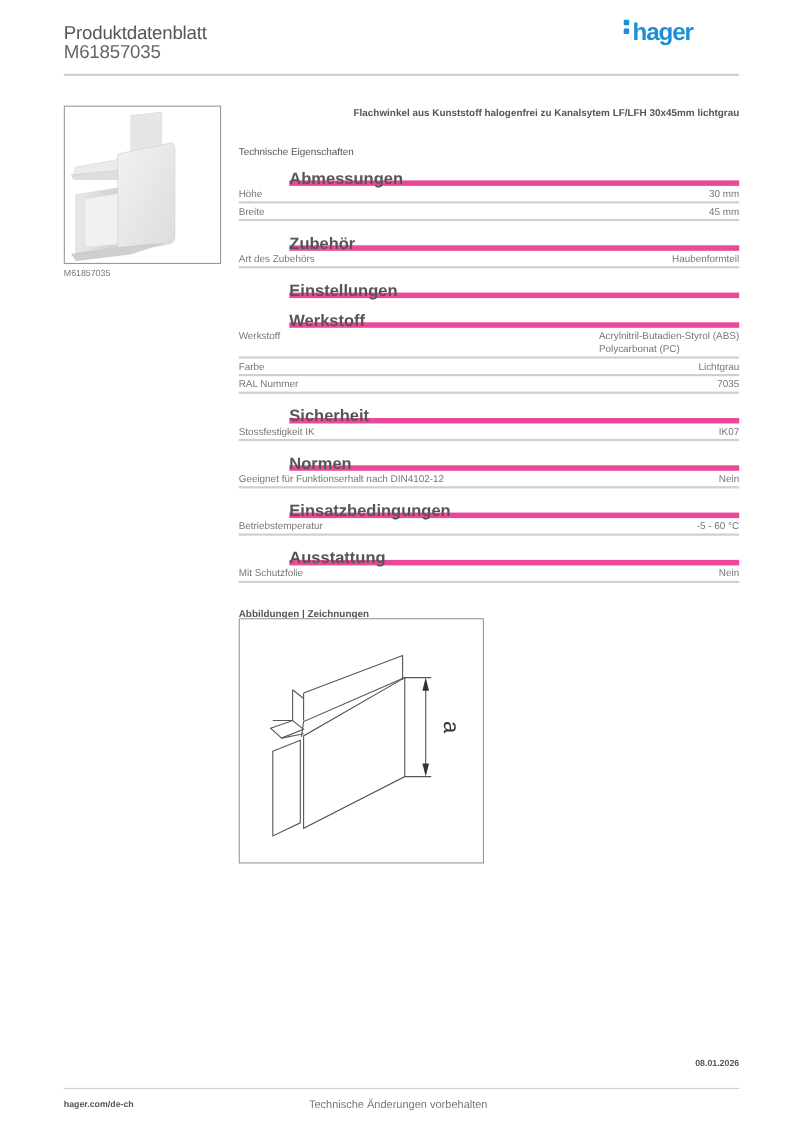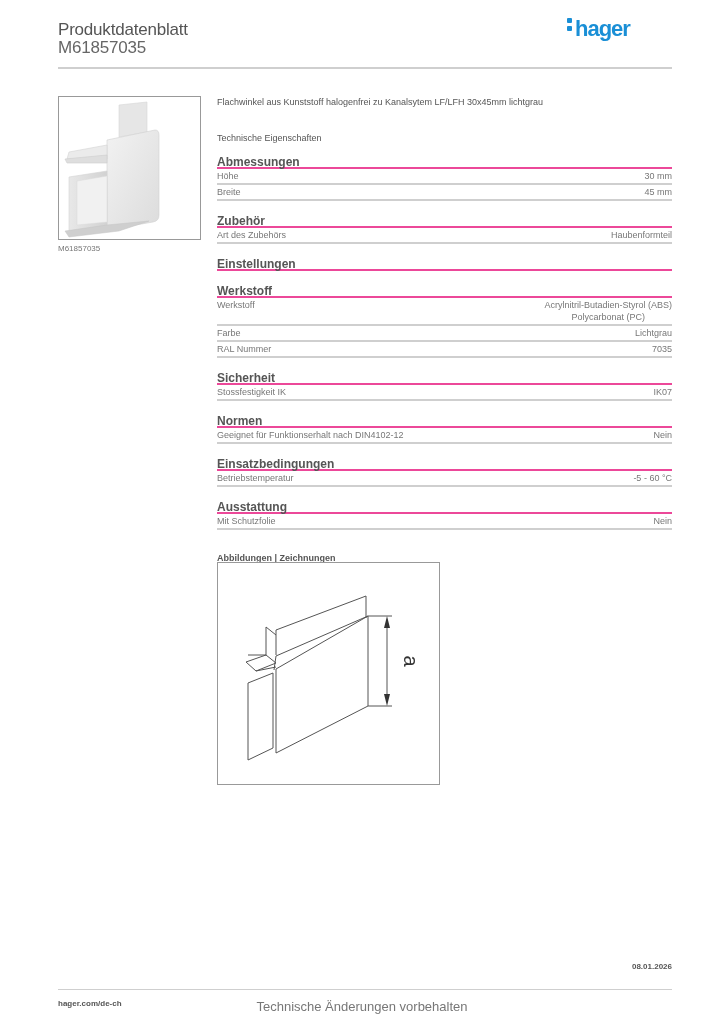--- a/index.html
+++ b/index.html
@@ -10,36 +10,36 @@
     .header-sub { position: absolute; left: 58px; top: 38px; font-size: 17px; color: #666; letter-spacing: -0.2px; }
     .logo { position: absolute; left: 567px; top: 16px; font-size: 22px; font-weight: bold; color: #1a8fd6; letter-spacing: -1px; }
     .logo .dots { display: inline-block; width: 6px; position: relative; top: -2px; margin-right: 2px; }
     .logo .dot { display: block; width: 5px; height: 5px; background: #1a8fd6; border-radius: 1px; margin: 3px 0; }
     .header-rule { position: absolute; left: 58px; top: 67px; width: 614px; height: 2px; background: #cfcfcf; }
 
     .product-image { position: absolute; left: 58px; top: 96px; width: 143px; height: 144px; border: 1px solid #999; background: #fff; }
     .product-caption { position: absolute; left: 58px; top: 244px; font-size: 8px; color: #777; }
 
     .main { position: absolute; left: 217px; top: 96px; width: 455px; }
-    .product-desc { font-size: 9px; font-weight: normal; color: #555; height: 12px; line-height: 12px; }
+    .product-desc { font-size: 9px; font-weight: bold; color: #555; height: 12px; line-height: 12px; text-align: right; }
     .tech-heading { font-size: 9px; font-weight: normal; color: #555; margin-top: 24px; height: 12px; line-height: 12px; }
 
     .section { margin-top: 14px; }
     .section.first { margin-top: 12px; }
-    .section-title { font-size: 12px; font-weight: bold; color: #555; height: 13px; line-height: 13px; border-bottom: 2px solid #ec4899; }
+    .section-title { font-size: 15px; font-weight: bold; color: #555; height: 13px; line-height: 13px; border-bottom: 5px solid #ec4899; margin-left: 46px; }
     .row { display: flex; justify-content: space-between; font-size: 9px; color: #777; line-height: 12px; padding: 1px 0 1px 0; border-bottom: 2px solid #cfcfcf; }
     .row .label { white-space: nowrap; }
-    .row .value { text-align: center; white-space: pre-line; }
+    .row .value { text-align: left; white-space: pre-line; }
 
     .drawings-heading { font-size: 9px; font-weight: bold; color: #555; margin-top: 22px; height: 12px; line-height: 12px; }
     .drawing-box { position: absolute; left: 217px; top: 562px; width: 223px; height: 223px; border: 1px solid #999; background: #fff; }
 
     .footer-rule { position: absolute; left: 58px; top: 989px; width: 614px; height: 1px; background: #cfcfcf; }
     .footer-left { position: absolute; left: 58px; top: 999px; font-size: 8px; font-weight: bold; color: #555; }
-    .footer-center { position: absolute; left: 0; width: 724px; text-align: center; top: 999px; font-size: 13px; color: #777; }
+    .footer-center { position: absolute; left: 0; width: 724px; text-align: center; top: 999px; font-size: 10px; color: #777; }
     .footer-right { position: absolute; right: 52px; top: 962px; font-size: 8px; font-weight: bold; color: #555; }
   </style>
 </head>
 <body>
 
 <div>
   <div class="header-title">Produktdatenblatt</div>
   <div class="header-sub">M61857035</div>
   <div class="logo">
     <span class="dots"><span class="dot"></span><span class="dot"></span></span><span>hager</span>

